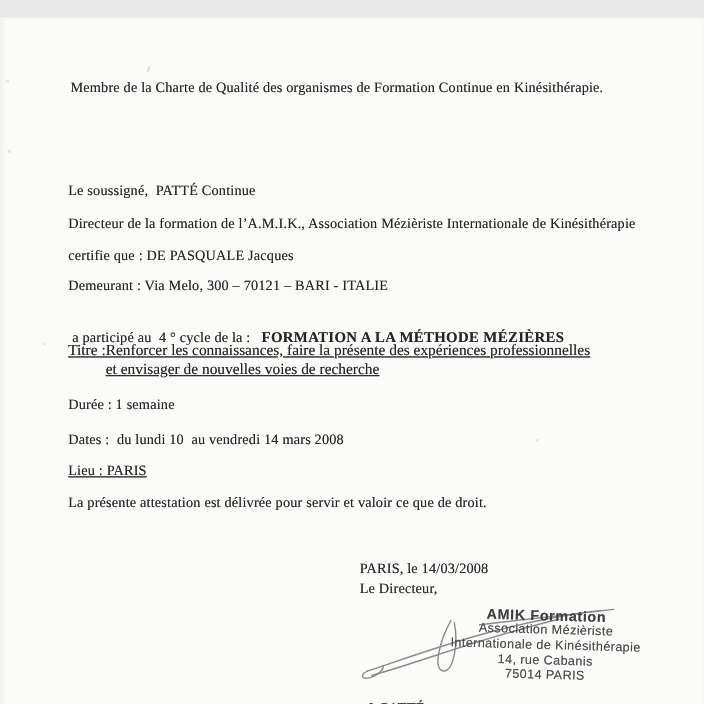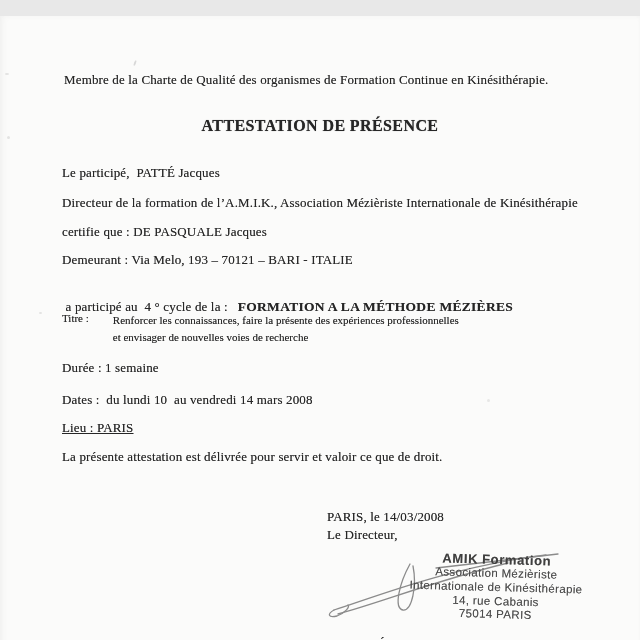--- a/index.html
+++ b/index.html
@@ -47,23 +47,24 @@
   .l-participe .bold-course {
     font-weight: bold;
     font-size: 13.5px;
     margin-left: 10px;
     letter-spacing: 0.3px;
   }
   .titre-block {
     position: absolute;
     top: 296px; left: 62px;
     display: flex;
-    gap: 24px;
-    font-size: 11px;
+    gap: 0;
+    font-size: 14px;
     text-shadow: 0 0 0.6px rgba(40,40,40,0.55);
+    text-decoration: underline;
   }
   .titre-block .titre-lines { line-height: 16.5px; }
   .titre-block .titre-lines div { white-space: pre; }
   .l-duree   { top: 344px; left: 62px; }
   .l-dates   { top: 376px; left: 62px; }
   .l-lieu    { top: 404px; left: 62px; text-decoration: underline; }
   .l-closing { top: 433px; left: 62px; }
   .l-placedate { top: 493px; left: 327px; }
   .l-role      { top: 511px; left: 327px; }
   .l-signer    { top: 620px; left: 334px; font-size: 13.5px; }
@@ -102,26 +103,25 @@
 <div class="scan-page">
 
   <div class="speck speck1"></div>
   <div class="speck speck2"></div>
   <div class="speck speck3"></div>
   <div class="speck speck4"></div>
   <div class="speck speck5"></div>
 
   <div class="line membership">Membre de la Charte de Qualité des organismes de Formation Continue en Kinésithérapie.</div>
 
-  <div class="doc-title">ATTESTATION DE PRÉSENCE</div>
 
-  <div class="line l-soussigne">Le participé,  PATTÉ Jacques</div>
+  <div class="line l-soussigne">Le soussigné,  PATTÉ Continue</div>
   <div class="line l-directeur">Directeur de la formation de l’A.M.I.K., Association Mézièriste Internationale de Kinésithérapie</div>
   <div class="line l-certifie">certifie que : DE PASQUALE Jacques</div>
-  <div class="line l-demeurant">Demeurant : Via Melo, 193 – 70121 – BARI - ITALIE</div>
+  <div class="line l-demeurant">Demeurant : Via Melo, 300 – 70121 – BARI - ITALIE</div>
 
   <div class="line l-participe">
     <span>a participé au  4 ° cycle de la :</span><span class="bold-course">FORMATION A LA MÉTHODE MÉZIÈRES</span>
   </div>
 
   <div class="titre-block">
     <span>Titre :</span>
     <div class="titre-lines">
       <div>Renforcer les connaissances, faire la présente des expériences professionnelles</div>
       <div>et envisager de nouvelles voies de recherche</div>

